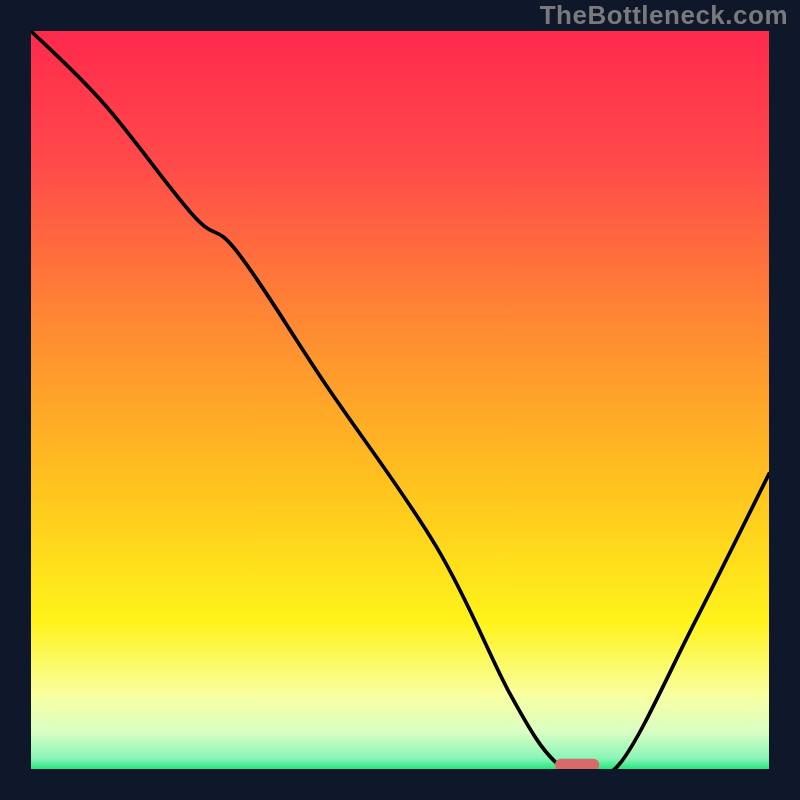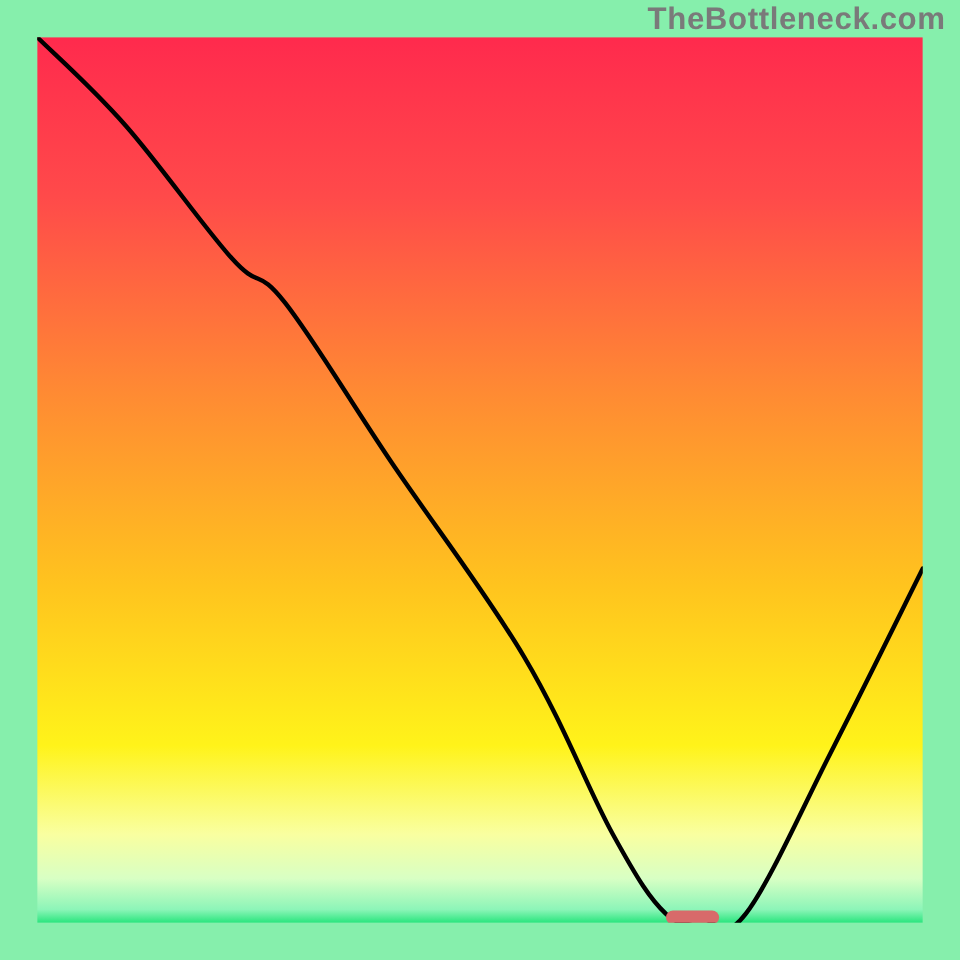--- a/index.html
+++ b/index.html
@@ -7,21 +7,21 @@
     padding: 0;
     width: 800px;
     height: 800px;
     background: #ffffff;
     overflow: hidden;
   }
   .outer {
     position: relative;
     width: 800px;
     height: 800px;
-    background: #86efac;
+    background: #0f172a;
   }
   .watermark {
     position: absolute;
     top: 0;
     right: 12px;
     font-family: Arial, Helvetica, sans-serif;
     font-size: 26px;
     font-weight: bold;
     color: #7a7a7a;
     letter-spacing: 0.5px;

